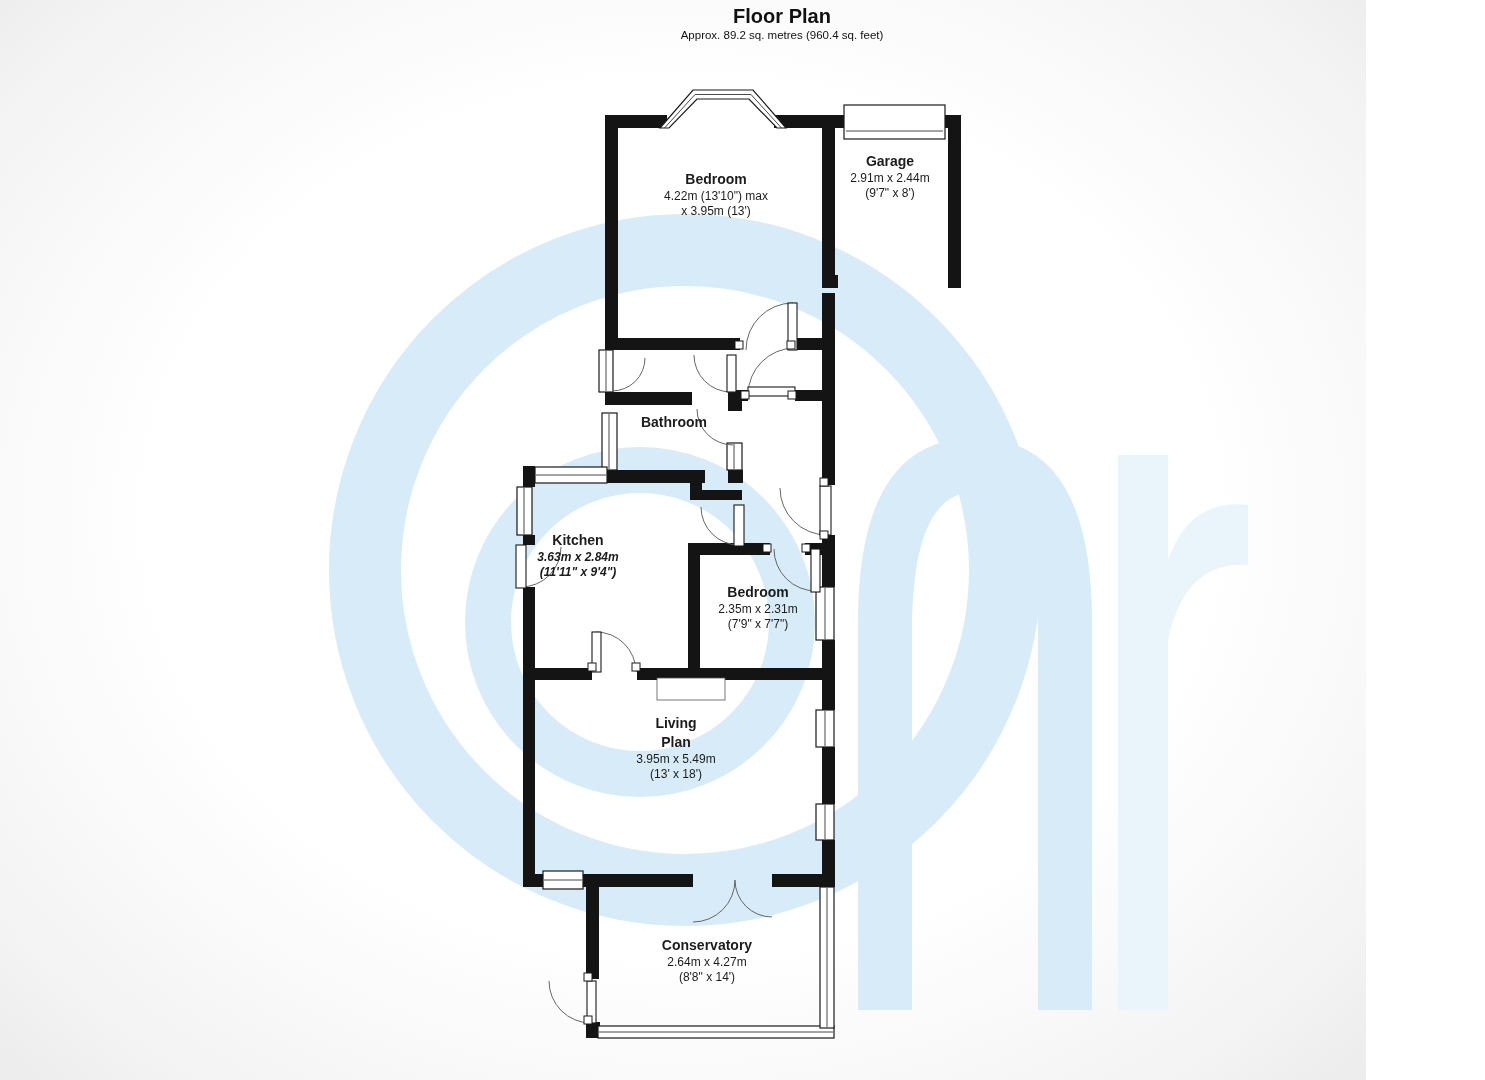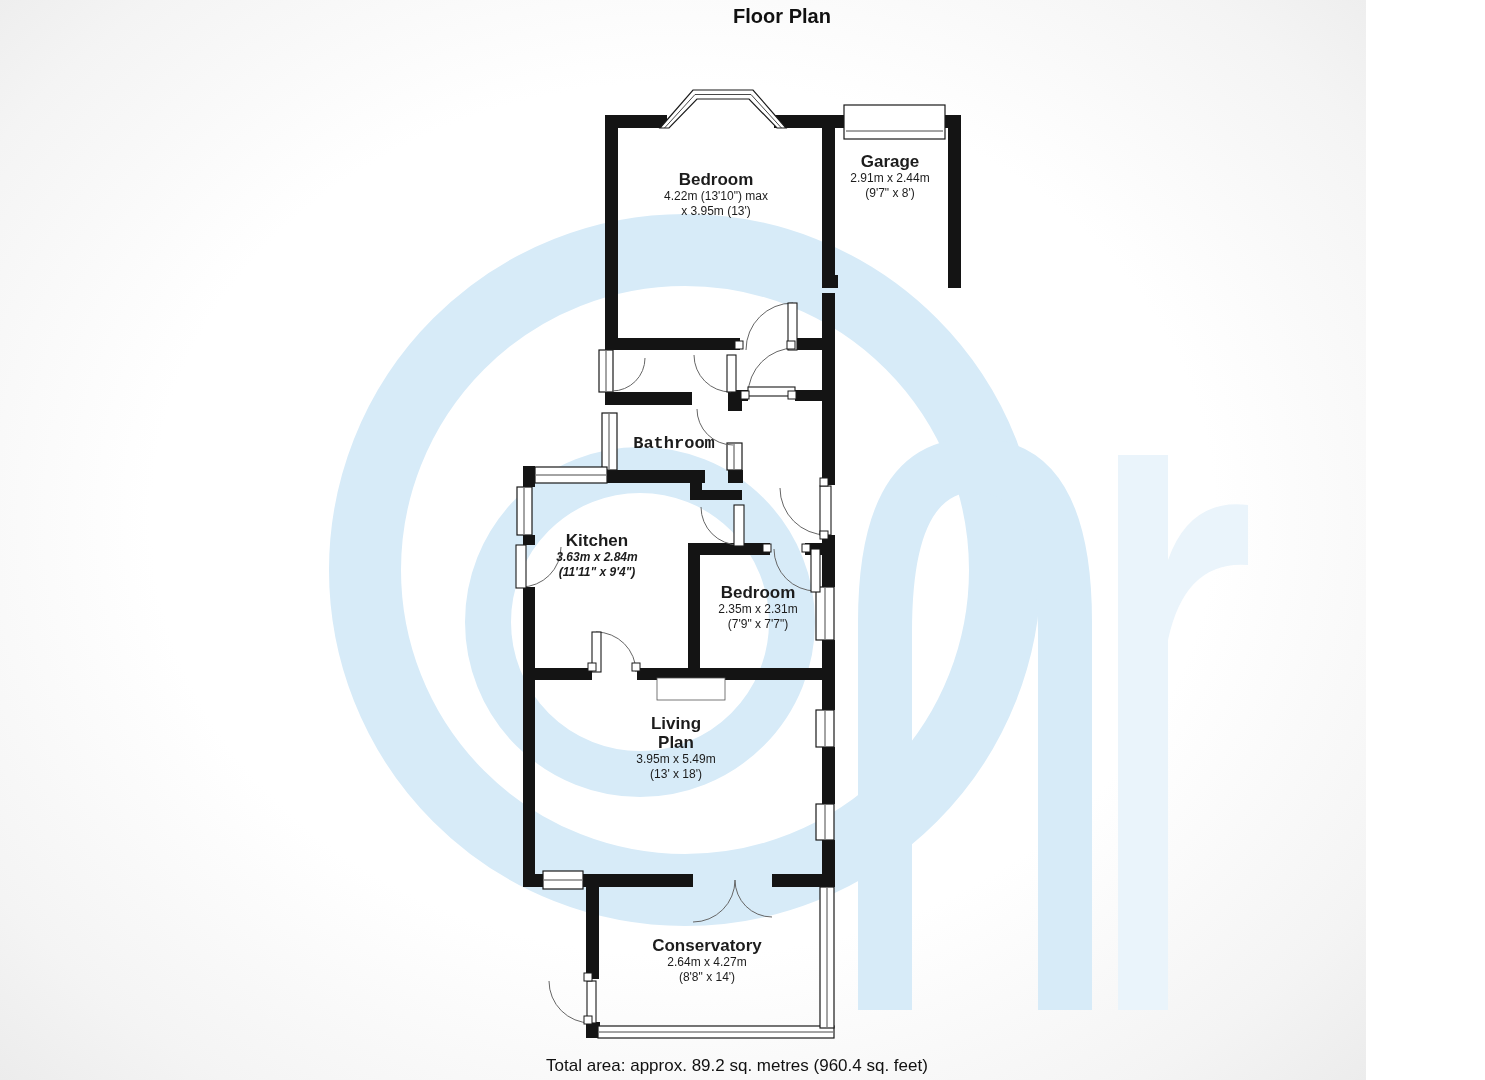--- a/index.html
+++ b/index.html
@@ -8,31 +8,32 @@
     position:relative;width:1366px;height:1080px;overflow:hidden;
     background:radial-gradient(ellipse at 50% 48%, #ffffff 55%, #f4f4f4 85%, #ececec 100%);
   }
   .plan-svg{position:absolute;left:0;top:0;width:1485px;height:1080px;}
   .hdr{position:absolute;left:782px;top:4px;transform:translateX(-50%);text-align:center;width:700px;}
   .hdr-title{font-size:20px;font-weight:bold;color:#111;line-height:24px;}
   .hdr-sub{font-size:11.5px;color:#111;line-height:14px;}
   .ftr{position:absolute;left:737px;top:1056px;transform:translateX(-50%);text-align:center;width:900px;
        font-size:17px;color:#111;}
   .room-label{position:absolute;transform:translateX(-50%);text-align:center;color:#1c1c1c;white-space:nowrap;z-index:3;}
-  .room-name{font-size:17px;font-weight:bold;line-height:19px;}
+  .room-name{font-size:14px;font-weight:bold;line-height:19px;}
   .room-dim{font-size:12px;line-height:15px;}
   .room-dim.bold{font-weight:bold;font-style:italic;}
 </style>
 </head>
 <body>
 
 <div class="stage">
 
   <div class="hdr">
     <div class="hdr-title">Floor Plan</div>
+    <div class="hdr-sub">Approx. 89.2 sq. metres (960.4 sq. feet)</div>
   </div>
 
   <svg class="plan-svg" viewBox="0 0 1485 1080">
 
     <g>
       <circle cx="685" cy="570" r="320" fill="none" stroke="#d7ebf8" stroke-width="72"></circle>
       <circle cx="640" cy="622" r="152" fill="none" stroke="#d7ebf8" stroke-width="46"></circle>
       <path d="M858,1010 V622 Q858,438 975,438 Q1092,438 1092,622 V1010 H1038 V632 Q1038,492 975,492 Q912,492 912,632 V1010 Z" fill="#d7ebf8"></path>
       <path d="M1118,1010 V455 H1168 V560 Q1190,498 1248,505 V565 Q1185,560 1168,640 V1010 Z" fill="#eaf4fb"></path>
     </g>
@@ -192,25 +193,25 @@
     <div class="room-dim">4.22m (13'10") max</div>
     <div class="room-dim">x 3.95m (13')</div>
   </div>
 
   <div class="room-label" style="left:890px;top:152px;">
     <div class="room-name">Garage</div>
     <div class="room-dim">2.91m x 2.44m</div>
     <div class="room-dim">(9'7" x 8')</div>
   </div>
 
-  <div class="room-label" style="left:674px;top:434px;font-family:Liberation Mono, monospace;">
+  <div class="room-label" style="left:674px;top:413px;">
     <div class="room-name">Bathroom</div>
   </div>
 
-  <div class="room-label" style="left:597px;top:531px;">
+  <div class="room-label" style="left:578px;top:531px;">
     <div class="room-name">Kitchen</div>
     <div class="room-dim bold">3.63m x 2.84m</div>
     <div class="room-dim bold">(11'11" x 9'4")</div>
   </div>
 
   <div class="room-label" style="left:758px;top:583px;">
     <div class="room-name">Bedroom</div>
     <div class="room-dim">2.35m x 2.31m</div>
     <div class="room-dim">(7'9" x 7'7")</div>
   </div>
@@ -221,15 +222,14 @@
     <div class="room-dim">3.95m x 5.49m</div>
     <div class="room-dim">(13' x 18')</div>
   </div>
 
   <div class="room-label" style="left:707px;top:936px;">
     <div class="room-name">Conservatory</div>
     <div class="room-dim">2.64m x 4.27m</div>
     <div class="room-dim">(8'8" x 14')</div>
   </div>
 
-  <div class="ftr">Total area: approx. 89.2 sq. metres (960.4 sq. feet)</div>
 
 </div>
 
 </body></html>

